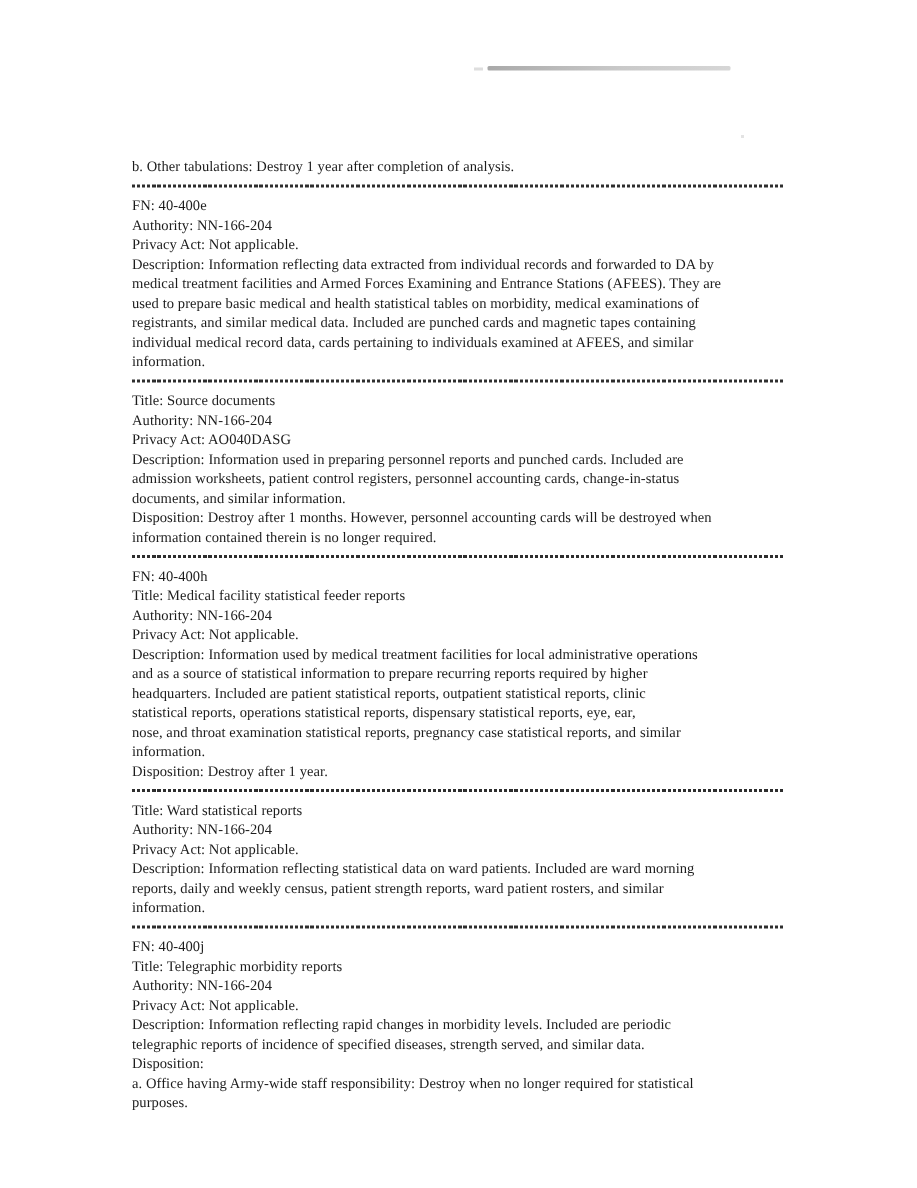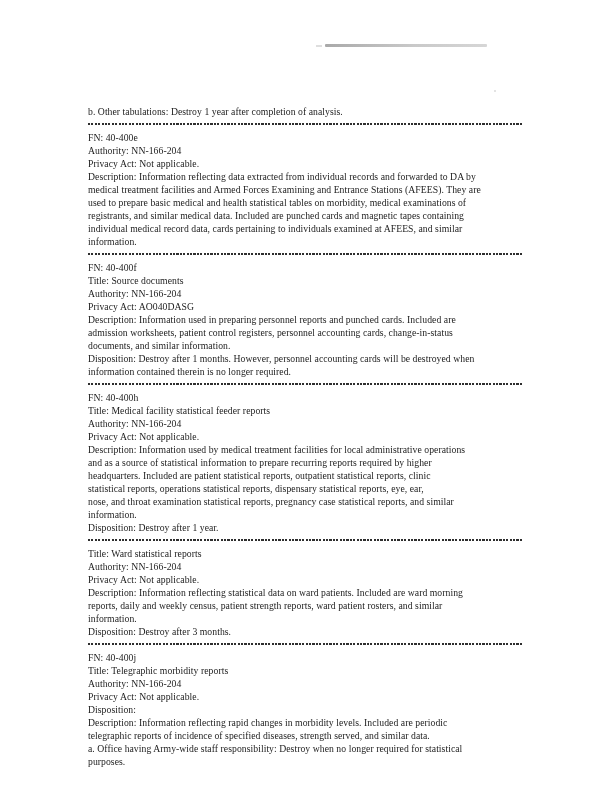--- a/index.html
+++ b/index.html
@@ -88,21 +88,20 @@
       <p>Description: Information reflecting data extracted from individual records and forwarded to DA by
 medical treatment facilities and Armed Forces Examining and Entrance Stations (AFEES). They are
 used to prepare basic medical and health statistical tables on morbidity, medical examinations of
 registrants, and similar medical data. Included are punched cards and magnetic tapes containing
 individual medical record data, cards pertaining to individuals examined at AFEES, and similar
 information.</p>
     </section>
 
     <section>
       <div class="sep"></div>
-      <p>FN: 40-400f</p>
       <p>Title: Source documents</p>
       <p>Authority: NN-166-204</p>
       <p>Privacy Act: AO040DASG</p>
       <p>Description: Information used in preparing personnel reports and punched cards. Included are
 admission worksheets, patient control registers, personnel accounting cards, change-in-status
 documents, and similar information.</p>
       <p>Disposition: Destroy after 1 months. However, personnel accounting cards will be destroyed when
 information contained therein is no longer required.</p>
     </section>
 
@@ -122,30 +121,29 @@
     </section>
 
     <section>
       <div class="sep"></div>
       <p>Title: Ward statistical reports</p>
       <p>Authority: NN-166-204</p>
       <p>Privacy Act: Not applicable.</p>
       <p>Description: Information reflecting statistical data on ward patients.  Included are ward morning
 reports, daily and weekly census, patient strength reports, ward patient rosters, and similar
 information.</p>
-      <p>Disposition: Destroy after 3 months.</p>
     </section>
 
     <section>
       <div class="sep"></div>
       <p>FN: 40-400j</p>
       <p>Title: Telegraphic morbidity reports</p>
       <p>Authority: NN-166-204</p>
       <p>Privacy Act: Not applicable.</p>
-      <p>Disposition:</p>
       <p>Description: Information reflecting rapid changes in morbidity levels.  Included are periodic
 telegraphic reports of incidence of specified diseases, strength served, and similar data.</p>
+      <p>Disposition:</p>
       <p>a. Office having Army-wide staff responsibility: Destroy when no longer required for statistical
 purposes.</p>
     </section>
 
   </div>
 </div>
 
 </body></html>

